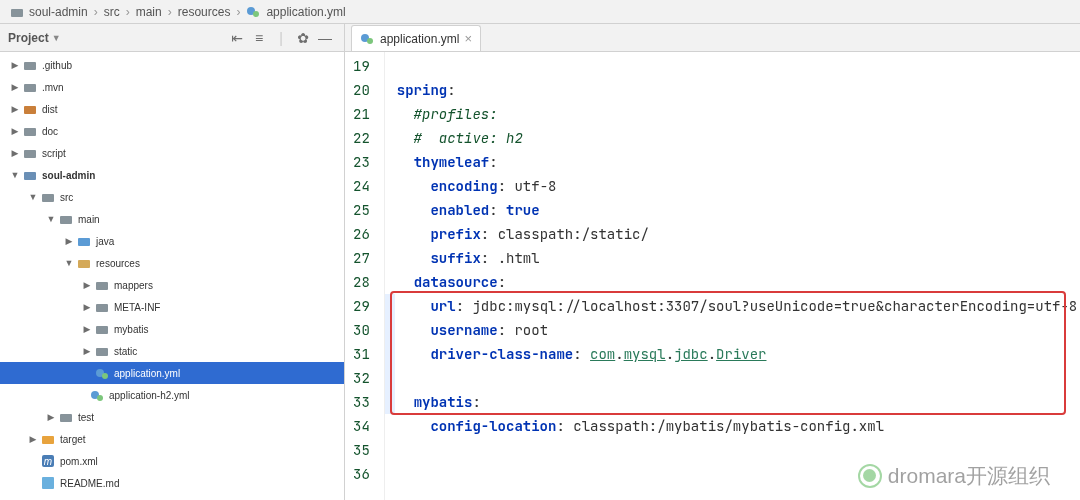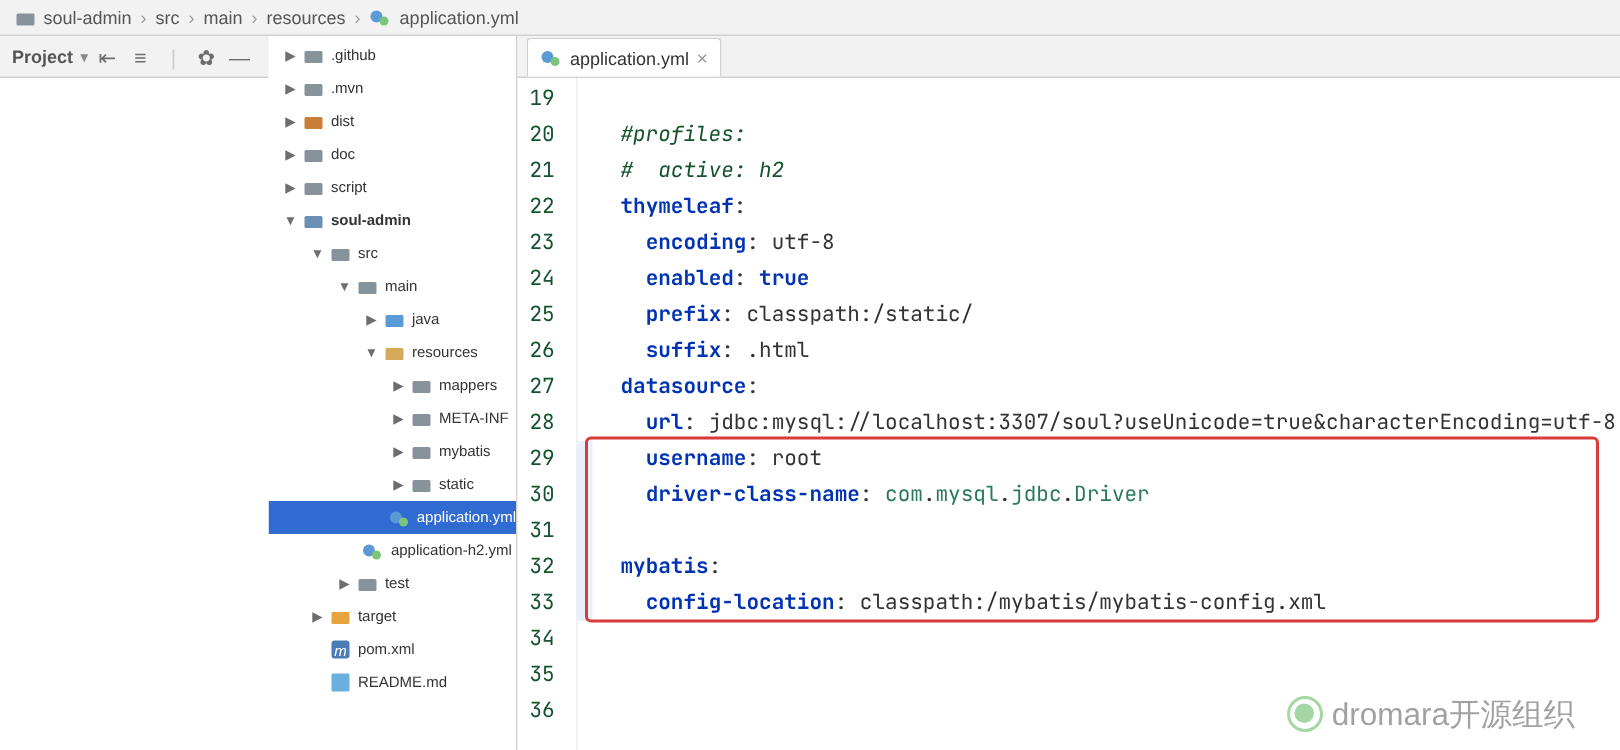--- a/index.html
+++ b/index.html
@@ -3,21 +3,21 @@
 <meta charset="utf-8">
 <style>
 * { margin:0; padding:0; box-sizing:border-box; }
 body { font-family:-apple-system,"Segoe UI",Arial,sans-serif; font-size:12px; color:#333; background:#fff; overflow:hidden; width:1080px; height:500px; }
 .brd { display:flex; align-items:center; padding:4px 10px; border-bottom:1px solid #d1d1d1; background:#f2f2f2; height:24px; gap:2px; }
 .brd .chev { color:#999; padding:0 4px; }
 .brd .seg { color:#555; cursor:pointer; }
 .brd .yml { color:#555; }
 .brd svg { vertical-align:middle; margin-right:3px; }
 .main { display:flex; height:calc(100% - 24px); }
-.side { width:345px; border-right:1px solid #d1d1d1; display:flex; flex-direction:row; background:#fff; }
+.side { width:345px; border-right:1px solid #d1d1d1; display:flex; flex-direction:column; background:#fff; }
 .side-h { display:flex; align-items:center; padding:4px 8px; border-bottom:1px solid #d1d1d1; background:#f2f2f2; height:28px; }
 .side-h .ttl { font-weight:bold; color:#555; }
 .side-h .tri { color:#888; margin-left:3px; font-size:9px; }
 .side-h .sp { flex:1; }
 .side-h .ic { width:22px; text-align:center; color:#6e6e6e; cursor:pointer; font-size:14px; }
 .tree { flex:1; overflow:auto; padding-top:2px; }
 .tn { display:flex; align-items:center; height:22px; cursor:pointer; white-space:nowrap; }
 .tn.sel { background:#2f6bd1; color:#fff; }
 .tn .ar { width:14px; text-align:center; color:#6e6e6e; font-size:9px; }
 .tn.sel .ar { color:#fff; }
@@ -30,21 +30,21 @@
 .tab .cl { color:#999; cursor:pointer; font-size:13px; }
 .code { flex:1; display:flex; font-family:"JetBrains Mono","Consolas",monospace; font-size:14px; overflow:auto; position:relative; }
 .gut { background:#fff; color:#14532d; text-align:right; padding:2px 14px 2px 8px; border-right:1px solid #eee; user-select:none; }
 .gut div { height:24px; line-height:24px; }
 .cbody { flex:1; padding:2px 0 2px 12px; position:relative; }
 .ln { height:24px; line-height:24px; white-space:pre; }
 .k { color:#0033b3; font-weight:bold; }
 .v { color:#333; }
 .lit { color:#0033b3; font-weight:bold; }
 .cm { color:#14532d; font-style:italic; }
-.lk { color:#2a7a5a; }
+.lk { color:#2a7a5a; text-decoration:underline; }
 .hl { position:absolute; border:2px solid #d93b3b; border-radius:4px; left:5px; right:14px; pointer-events:none; }
 .ihl { position:absolute; background:#e6f0ff; left:0; width:10px; height:24px; }
 .wm { position:absolute; bottom:10px; right:30px; color:#555; font-size:21px; opacity:0.55; display:flex; align-items:center; gap:6px; }
 .wm .wc { width:24px; height:24px; border:2px solid #5bb85b; border-radius:50%; position:relative; display:inline-block; }
 .wm .wc::after { content:""; position:absolute; width:13px; height:13px; background:#5bb85b; border-radius:50%; top:3px; left:3px; }
 svg.fold { width:14px; height:14px; fill:#87939a; }
 svg.ymlico { width:15px; height:15px; }
 svg.m { width:16px; height:16px; }
 </style>
 </head>
@@ -211,21 +211,21 @@
         <div class="tn sel" style="padding-left: 80px;">
           <span class="ar"></span>
           <span class="fi">
             <svg class="ymlico">
               <circle cx="5" cy="7" r="4" fill="#5b9bd5"></circle>
               <circle cx="10" cy="10" r="3" fill="#7cc67c"></circle>
             </svg>
           </span>
           <span class="nm">application.yml</span>
         </div>
-        <div class="tn" style="padding-left: 48px;">
+        <div class="tn" style="padding-left: 75px;">
           <span class="ar"></span>
           <span class="fi">
             <svg class="ymlico">
               <circle cx="5" cy="7" r="4" fill="#5b9bd5"></circle>
               <circle cx="10" cy="10" r="3" fill="#7cc67c"></circle>
             </svg>
           </span>
           <span class="nm">application-h2.yml</span>
         </div>
         <div class="tn" style="padding-left: 44px;">
@@ -295,20 +295,21 @@
           <div>30</div>
           <div>31</div>
           <div>32</div>
           <div>33</div>
           <div>34</div>
           <div>35</div>
           <div>36</div>
         </div>
       <div class="cbody" id="cbody">
           <div class="ln"></div>
+          <div class="ln"><span class="k">spring</span>:</div>
           <div class="ln"><span class="cm">  #profiles:</span></div>
           <div class="ln"><span class="cm">  #  active: h2</span></div>
           <div class="ln">  <span class="k">thymeleaf</span>:</div>
           <div class="ln">    <span class="k">encoding</span>: <span class="v">utf-8</span></div>
           <div class="ln">    <span class="k">enabled</span>: <span class="lit">true</span></div>
           <div class="ln">    <span class="k">prefix</span>: <span class="v">classpath:/static/</span></div>
           <div class="ln">    <span class="k">suffix</span>: <span class="v">.html</span></div>
           <div class="ln">  <span class="k">datasource</span>:</div>
           <div class="ihl" style="top: 242px;"></div>
           <div class="ln">    <span class="k">url</span>: <span class="v">jdbc:mysql://localhost:3307/soul?useUnicode=true&amp;characterEncoding=utf-8</span></div>

